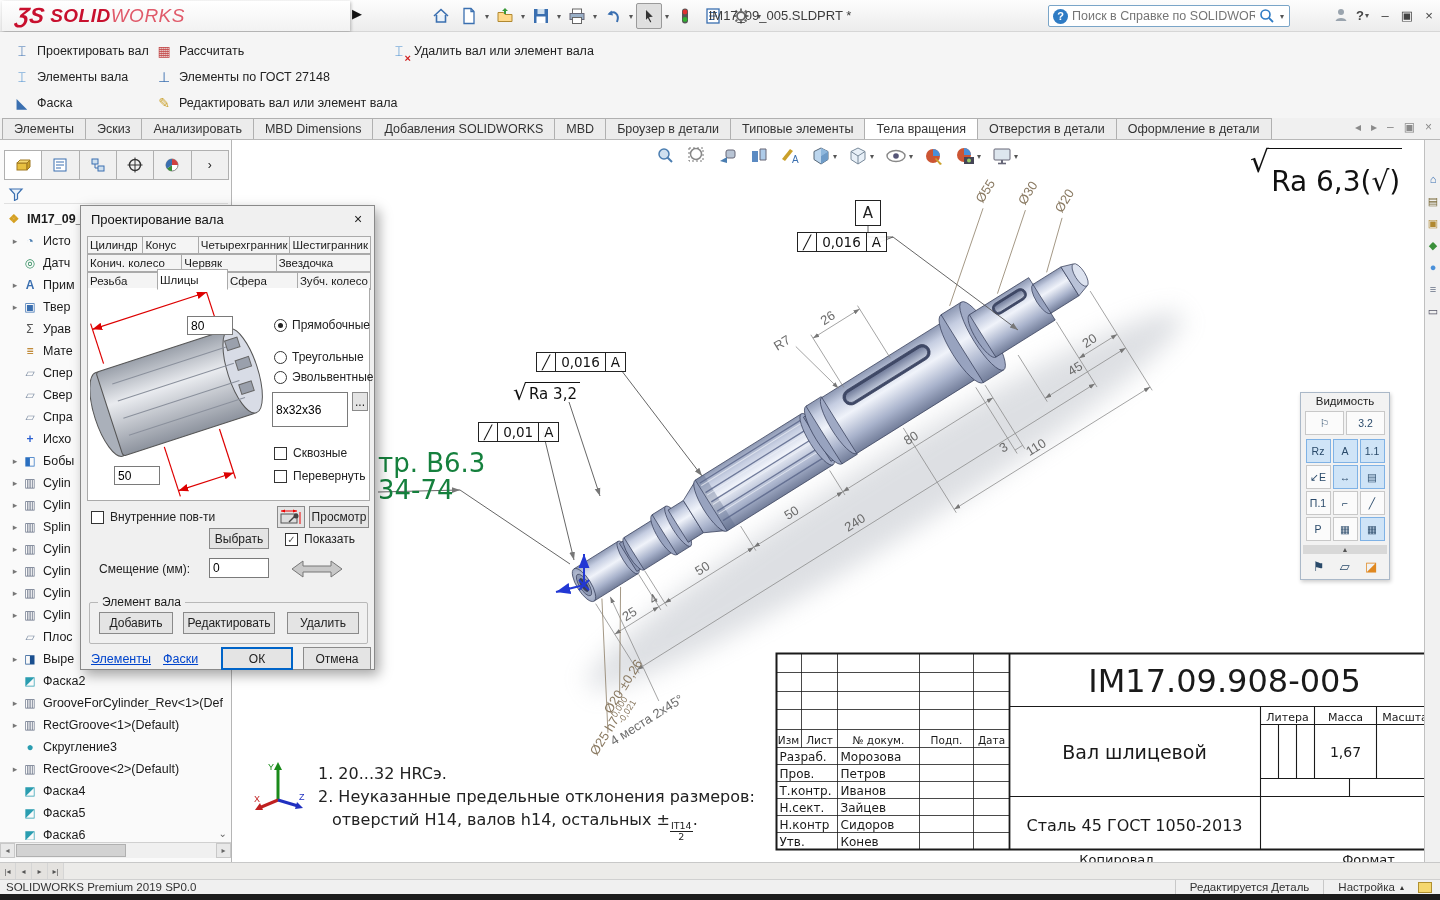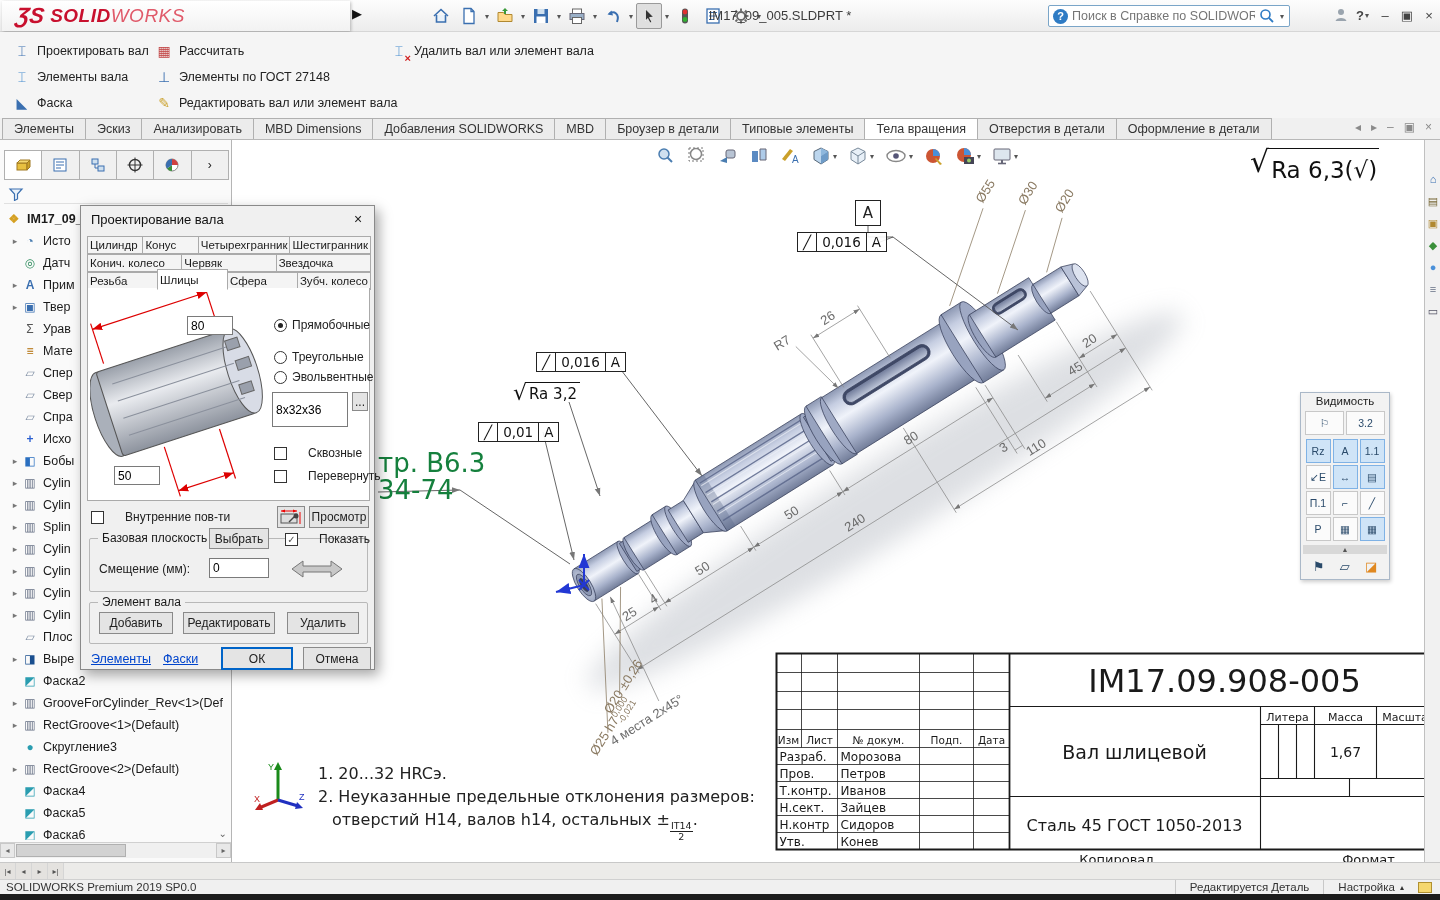--- a/index.html
+++ b/index.html
@@ -71,21 +71,21 @@
   .sbtn{width:15px;height:15px;font-size:8px;color:#666;display:flex;align-items:center;justify-content:center;background:#e8e8e8;border:1px solid #c8c8c8}
   #hThumb{width:110px;height:13px;background:#d2d2d2;border:1px solid #b0b0b0;margin-left:1px}
   #hSpace{flex:1}
 
   
   #graphics{position:absolute;left:232px;top:140px;width:1192px;height:722px;background:#fff;overflow:hidden}
   #headsUp{position:absolute;left:420px;top:4px;display:flex;align-items:center;gap:3px;z-index:5}
   .hbtn{height:24px;display:flex;align-items:center;padding:0 2px;border:1px solid transparent;border-radius:2px}
   #surfMain{position:absolute;left:1018px;top:8px;font-family:"DejaVu Sans",sans-serif;font-size:23px;color:#111;display:flex;align-items:flex-start}
   #surfMain .rad{font-size:30px;line-height:.9}
-  #surfMain .rtx{border-top:1.6px solid #111;padding:8px 2px 0 2px;font-size:23px}
+  #surfMain .rtx{border-top:1.6px solid #111;padding:16px 2px 0 2px;font-size:28px}
   .fcf{position:absolute;display:flex;background:rgba(255,255,255,.9);border:1.3px solid #222;z-index:4}
   .fc{border-right:1.3px solid #222;padding:1px 5px;font-size:13.5px;font-family:"DejaVu Sans",sans-serif;color:#111;display:flex;align-items:center}
   .fc:last-child{border-right:none}
   #datumA{position:absolute;left:623px;top:60px;width:26px;height:26px;border:1.4px solid #222;background:rgba(255,255,255,.9);display:flex;align-items:center;justify-content:center;font-size:15px;font-family:"DejaVu Sans",sans-serif;z-index:4}
   #raLocal{position:absolute;left:281px;top:242px;display:flex;font-family:"DejaVu Sans",sans-serif;color:#111;z-index:4}
   #raLocal .rad{font-size:22px;line-height:1}
   #raLocal .rtx{border-top:1.4px solid #111;font-size:15px;padding:2px 3px 0 2px}
   #centerNote{position:absolute;left:146px;top:310px;font-family:"DejaVu Sans",sans-serif;font-size:26px;color:#15803d;line-height:1.02;z-index:4}
   #notes{position:absolute;left:86px;top:622px;font-family:"DejaVu Sans",sans-serif;font-size:16px;color:#222;line-height:1.45;z-index:3}
   #notes .ind{padding-left:14px}
@@ -114,21 +114,21 @@
   #dlgTitle{position:absolute;left:0;top:0;width:100%;height:26px;display:flex;align-items:center;padding-left:10px;font-size:13px;color:#111}
   #dlgClose{position:absolute;right:2px;top:2px;width:28px;height:22px;display:flex;align-items:center;justify-content:center;font-size:14px;cursor:pointer}
   .tabrow{position:absolute;left:6px;display:flex;width:283px}
   .dtab{flex:1;font-size:11.5px;padding:2px 2px;border:1px solid #aaa;background:#f4f4f4;margin-right:-1px;white-space:nowrap;cursor:pointer;color:#1a1a1a}
   .dtab.active{background:#fff;border-bottom-color:#fff;padding-top:4px;margin-top:-3px;position:relative;z-index:3}
   .dpane{position:absolute;left:6px;top:82px;width:283px;height:213px;background:#fff;border:1px solid #aaa;border-top:none;z-index:1}
   .dinput{position:absolute;border:1px solid #7a7a7a;background:#fff;font-size:12px;padding:1px 3px;font-family:"Liberation Sans",sans-serif}
   .radio{position:absolute;display:flex;align-items:center;gap:5px;font-size:12px;cursor:pointer}
   .rdot{width:13px;height:13px;border-radius:50%;border:1px solid #333;background:#fff;flex:none;position:relative}
   .radio.checked .rdot:after{content:"";position:absolute;left:3px;top:3px;width:5px;height:5px;border-radius:50%;background:#222}
-  .chk{position:absolute;display:flex;align-items:center;gap:21px;font-size:12px;cursor:pointer}
+  .chk{position:absolute;display:flex;align-items:center;gap:6px;font-size:12px;cursor:pointer}
   .cbox{width:13px;height:13px;border:1px solid #333;background:#fff;flex:none;display:flex;align-items:center;justify-content:center;font-size:10px;color:#555}
   .dbtn{position:absolute;background:#e4e4e4;border:1px solid #8a8a8a;font-size:12px;display:flex;align-items:center;justify-content:center;cursor:pointer;font-family:"Liberation Sans",sans-serif}
   .dbtn.def{border:2px solid #0064c8}
   .grp{position:absolute;border:1px solid #b8b8b8;border-radius:2px}
   .grp .glbl{position:absolute;left:8px;top:-8px;background:#f0f0f0;padding:0 4px;font-size:12px;color:#1a1a1a}
   .dlink{position:absolute;color:#0044cc;text-decoration:underline;font-size:12.5px;cursor:pointer}
 
   
   #modeltabs{position:absolute;left:0;top:862px;width:1440px;height:17px;background:#ecebe9;border-top:1px solid #c8c8c8;display:flex;align-items:stretch}
   .mnav{width:16px;display:flex;align-items:center;justify-content:center;font-size:8px;color:#555;border-right:1px solid #d5d5d5;background:#e4e2df}
@@ -1049,23 +1049,20 @@
           <line x1="2" y1="3" x2="18" y2="3" stroke="#e00" marker-end="none"></line>
           <polygon points="2,3 6,1.5 6,4.5" fill="#e00"></polygon>
           <polygon points="18,3 14,1.5 14,4.5" fill="#e00"></polygon>
           <line x1="21" y1="4" x2="21" y2="16" stroke="#e00"></line>
           <circle cx="17" cy="8" r="2.5" fill="#444"></circle>
           <line x1="10" y1="14" x2="16" y2="8" stroke="#444" stroke-width="1.5"></line>
         </svg>
       </div>
     <div class="dbtn" style="left:228px;top:300px;width:60px;height:22px">Просмотр</div>
 
-    <div class="grp" style="left:8px;top:332px;width:279px;height:54px">
-      <span class="glbl">Базовая плоскость</span>
-    </div>
     <div class="dbtn" style="left:128px;top:322px;width:60px;height:21px">Выбрать</div>
     <div class="chk" style="left:204px;top:326px">
         <span class="cbox">✓</span>
         <span>Показать</span>
       </div>
     <span style="position:absolute;left:18px;top:356px;font-size:12px">Смещение (мм):</span>
     <input class="dinput" style="left: 128px; top: 352px; width: 60px; height: 20px;" value="0">
     <svg width="52" height="22" style="position:absolute;left:210px;top:352px">
         <polygon points="1,11 12,3 12,8 40,8 40,3 51,11 40,19 40,14 12,14 12,19" fill="#c8c8c8" stroke="#777"></polygon>
       </svg>

